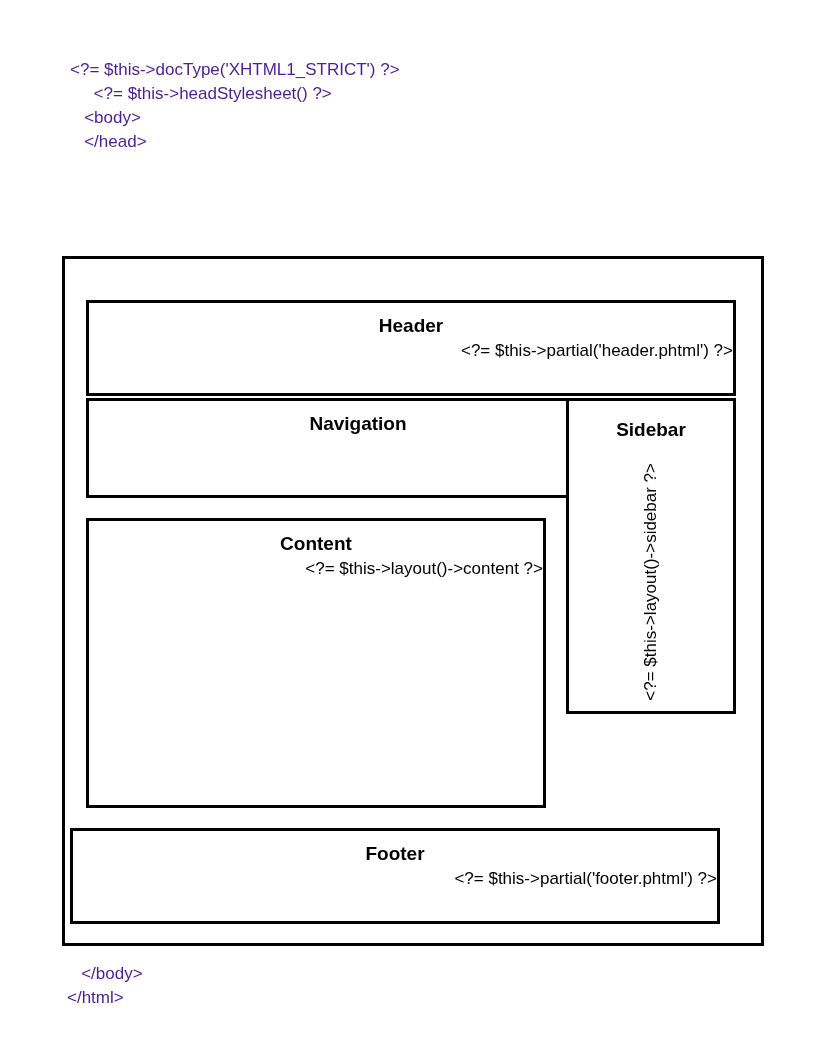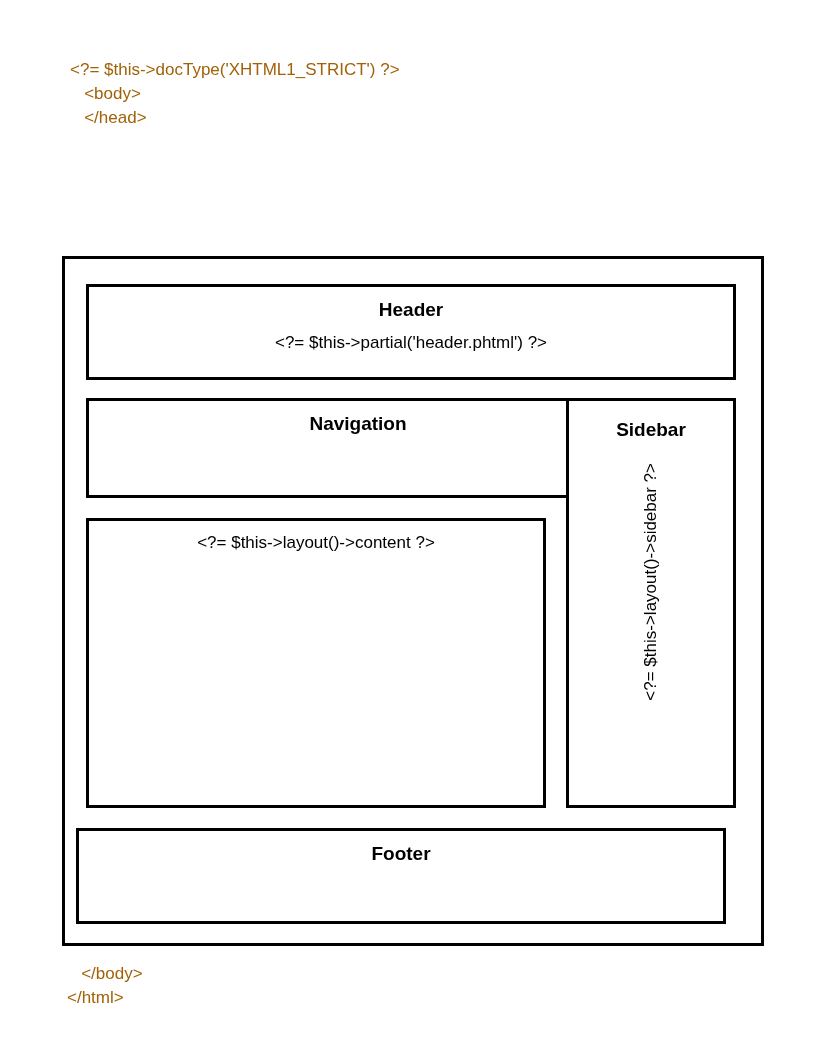--- a/index.html
+++ b/index.html
@@ -14,21 +14,21 @@
     font-family: "Liberation Sans", sans-serif;
     color: #000000;
     overflow: hidden;
   }
 
   .code-line {
     position: absolute;
     font-size: 17px;
     line-height: 24px;
     white-space: pre;
-    color: #a16207;
+    color: #4c1d95;
   }
 
   #pre-code {
     position: absolute;
     left: 70px;
     top: 58px;
   }
   #post-code {
     position: absolute;
     left: 67px;
@@ -59,30 +59,30 @@
   }
 
   .box-title {
     text-align: center;
     font-weight: bold;
     font-size: 19px;
     margin-top: 12px;
   }
 
   .box-code {
-    text-align: center;
+    text-align: right;
     font-size: 17px;
-    margin-top: 12px;
+    margin-top: 4px;
     white-space: pre;
   }
 
   
   #box-header {
     left: 86px;
-    top: 284px;
+    top: 300px;
     width: 650px;
     height: 96px;
   }
 
   
   #box-navigation {
     left: 86px;
     top: 398px;
     width: 544px;
     height: 100px;
@@ -94,21 +94,21 @@
     top: 518px;
     width: 460px;
     height: 290px;
   }
 
   
   #box-sidebar {
     left: 566px;
     top: 398px;
     width: 170px;
-    height: 410px;
+    height: 316px;
   }
   #box-sidebar .box-title {
     margin-top: 18px;
   }
   .vertical-code {
     position: absolute;
     top: 62px;
     left: 0;
     width: 100%;
     height: 330px;
@@ -119,57 +119,60 @@
   .vertical-code span {
     writing-mode: vertical-rl;
     transform: rotate(180deg);
     font-size: 17px;
     white-space: pre;
     letter-spacing: 0px;
   }
 
   
   #box-footer {
-    left: 76px;
+    left: 70px;
     top: 828px;
     width: 650px;
     height: 96px;
   }
 </style>
 </head>
 <body>
 
 <div id="pre-code">
   <span class="code-line">&lt;?= $this-&gt;docType('XHTML1_STRICT') ?&gt;</span>
+  <span class="code-line">     &lt;?= $this-&gt;headStylesheet() ?&gt;</span>
   <span class="code-line">   &lt;body&gt;</span>
   <span class="code-line">   &lt;/head&gt;</span>
 </div>
 
 <div class="outer-box"></div>
 
 <div class="box" id="box-header">
   <div class="box-title">Header</div>
   <div class="box-code">&lt;?= $this-&gt;partial('header.phtml') ?&gt;</div>
 </div>
 
 <div class="box" id="box-navigation">
   <div class="box-title">Navigation</div>
 </div>
 
 <div class="box" id="box-content">
+  <div class="box-title">Content</div>
   <div class="box-code">&lt;?= $this-&gt;layout()-&gt;content ?&gt;</div>
 </div>
 
 <div class="box" id="box-sidebar">
   <div class="box-title">Sidebar</div>
   <div class="vertical-code">
     <span>&lt;?= $this-&gt;layout()-&gt;sidebar ?&gt;</span>
   </div>
 </div>
 
 <div class="box" id="box-footer">
   <div class="box-title">Footer</div>
+  <div class="box-code">&lt;?= $this-&gt;partial('footer.phtml') ?&gt;</div>
 </div>
 
 <div id="post-code">
   <span class="code-line">   &lt;/body&gt;</span>
   <span class="code-line">&lt;/html&gt;</span>
 </div>
 
 </body></html>

